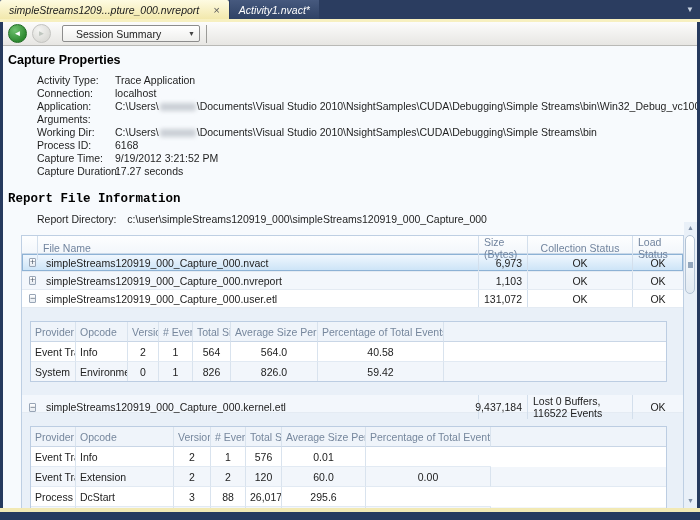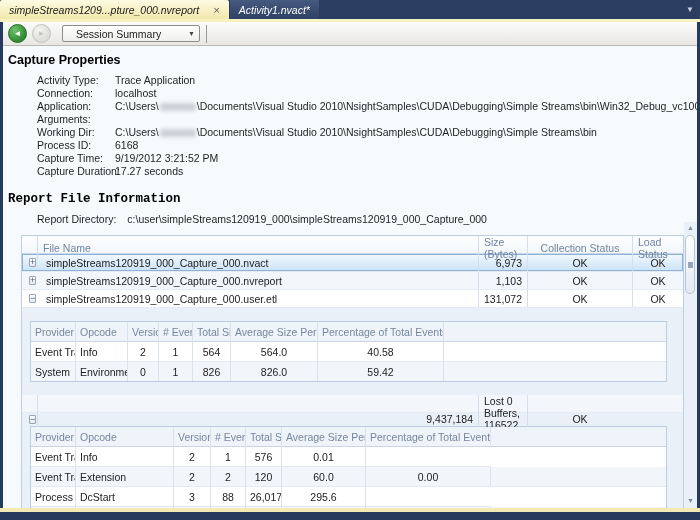--- a/index.html
+++ b/index.html
@@ -231,20 +231,21 @@
             <div class="sc c">59.42</div>
             <div class="sc"></div>
           </div>
         </div>
       </div>
 
       <div class="g-row stripe">
         <div>
             <span class="expander">−</span>
           </div>
+        <div class="cell-name">simpleStreams120919_000_Capture_000.kernel.etl</div>
         <div class="bl cell-size">9,437,184</div>
         <div class="bl cell-mid">Lost 0 Buffers, 116522 Events</div>
         <div class="bl cell-mid">OK</div>
       </div>
 
       <div class="nested-area cut">
         <div class="sub">
           <div class="sub-row t2 head">
             <div class="sc">Provider</div>
             <div class="sc">Opcode</div>

